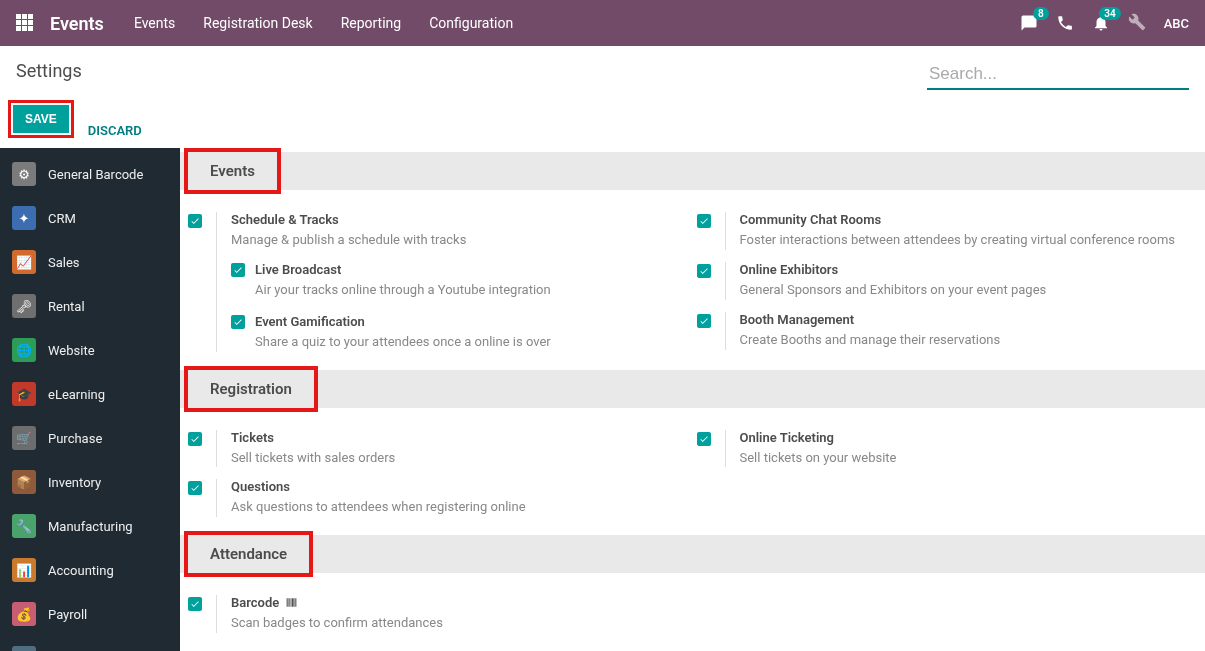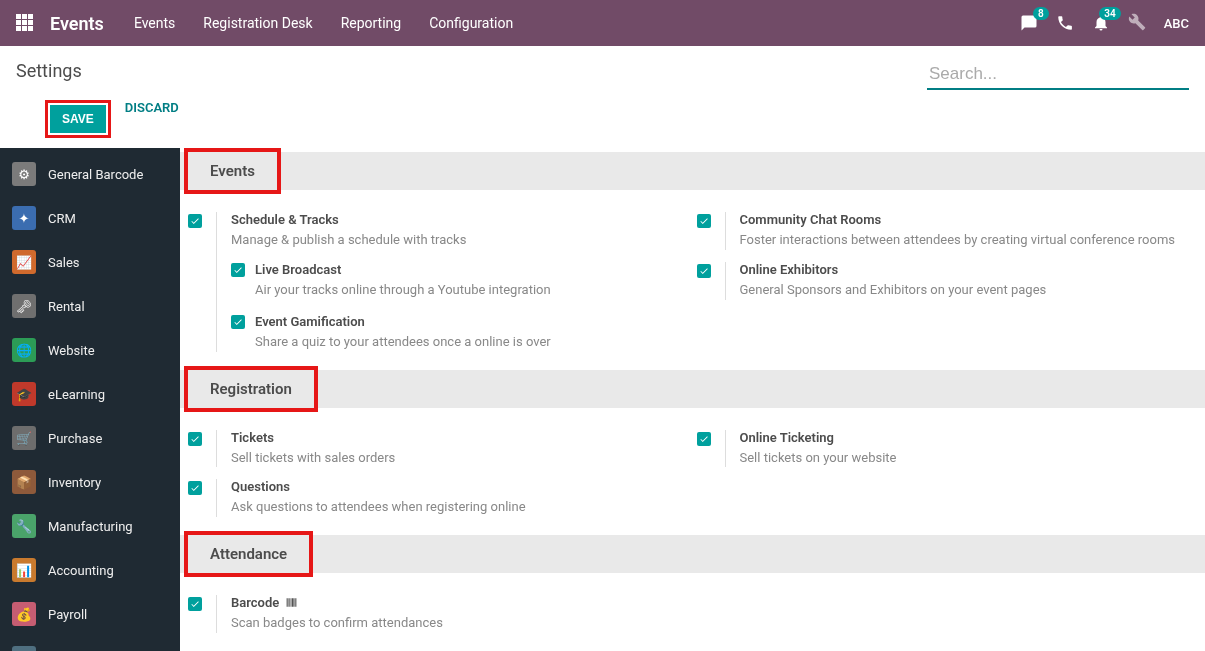--- a/index.html
+++ b/index.html
@@ -19,21 +19,21 @@
   .user{color:#fff; font-size:13px; font-weight:500;}
 
   
   .titlebar{display:flex; padding:14px 16px 6px 16px;}
   .title{font-size:18px; color:#4c4c4c;}
   .search-wrap{margin-left:auto; width:262px; border-bottom:2px solid #017e84;}
   .search-input{width:100%; border:none; outline:none; font-size:17px; padding:4px 2px; color:#666;}
   .search-input::placeholder{color:#aaa;}
 
   
-  .action-row{padding:4px 8px 10px 8px; display:flex; align-items:flex-start; gap:14px;margin-left:37px;}
+  .action-row{padding:4px 8px 10px 8px; display:flex; align-items:flex-end; gap:14px;}
   .save-btn{background:#00a09d; color:#fff; font-weight:700; font-size:12px; border:none; padding:7px 12px; cursor:pointer;}
   .save-wrap{border:3px solid #e61717; padding:2px; display:inline-block;}
   .discard{color:#017e84; font-weight:600; font-size:13px; cursor:pointer;}
 
   
   .main{display:flex; height:525px;}
   .sidebar{width:180px; background:#1f2a33; color:#ddd; padding-top:4px; overflow-y:auto;}
   .side-item{display:flex; align-items:center; gap:12px; padding:10px 12px; cursor:pointer; font-size:13px; color:#eee;}
   .side-icon{width:24px;height:24px;border-radius:3px;display:flex;align-items:center;justify-content:center;font-size:13px;color:#fff;}
 
@@ -242,20 +242,31 @@
           <div class="cb">
               <svg viewBox="0 0 24 24">
                 <path d="M9 16.2 4.8 12l-1.4 1.4L9 19 21 7l-1.4-1.4z"></path>
               </svg>
             </div>
           <div class="divider">
             <div class="setting-title">Online Exhibitors</div>
             <div class="setting-desc">General Sponsors and Exhibitors on your event pages</div>
           </div>
         </div>
+        <div class="setting">
+          <div class="cb">
+              <svg viewBox="0 0 24 24">
+                <path d="M9 16.2 4.8 12l-1.4 1.4L9 19 21 7l-1.4-1.4z"></path>
+              </svg>
+            </div>
+          <div class="divider">
+            <div class="setting-title">Booth Management</div>
+            <div class="setting-desc">Create Booths and manage their reservations</div>
+          </div>
+        </div>
       </div>
     </div>
 
     <div class="section-head-bar">
       <span class="section-head-wrap">
         <div class="section-head">Registration</div>
       </span>
     </div>
     <div class="settings-grid">
       <div>

